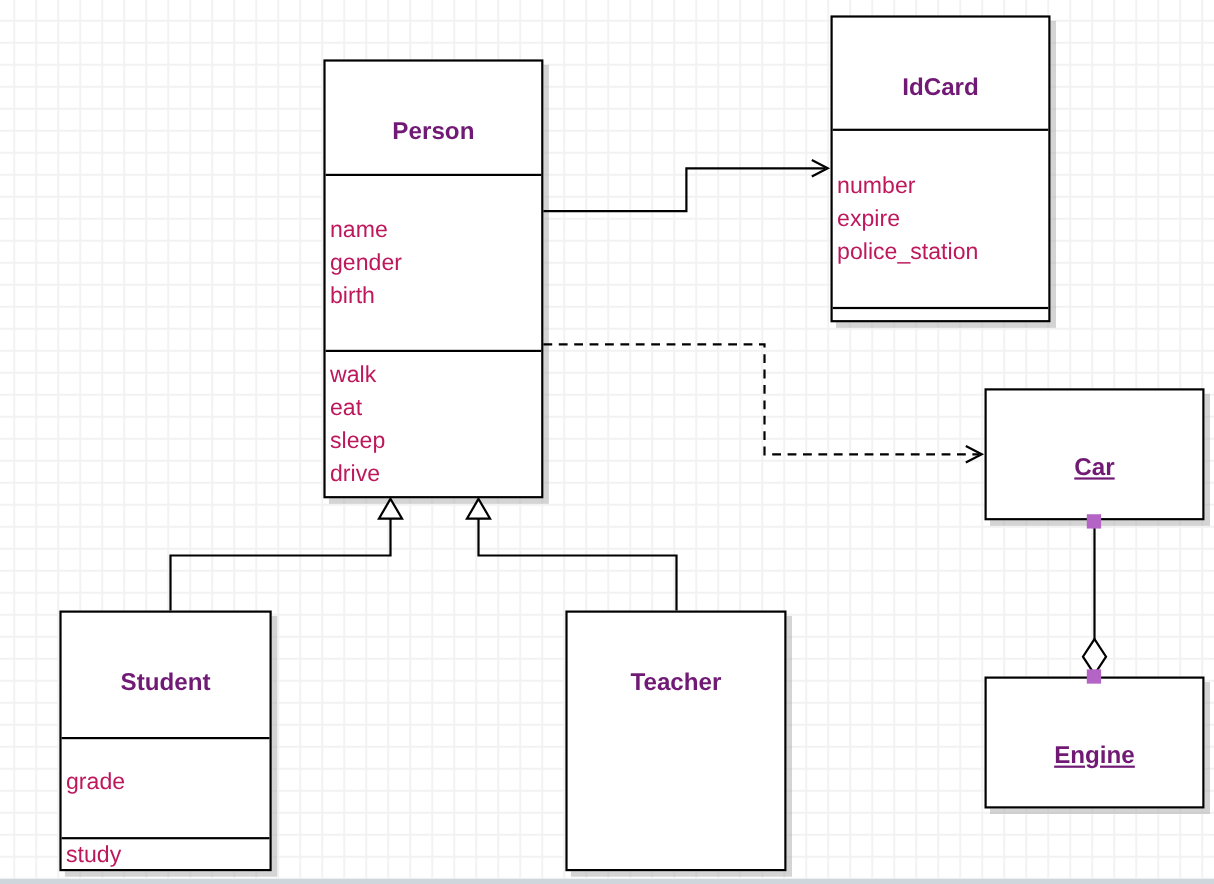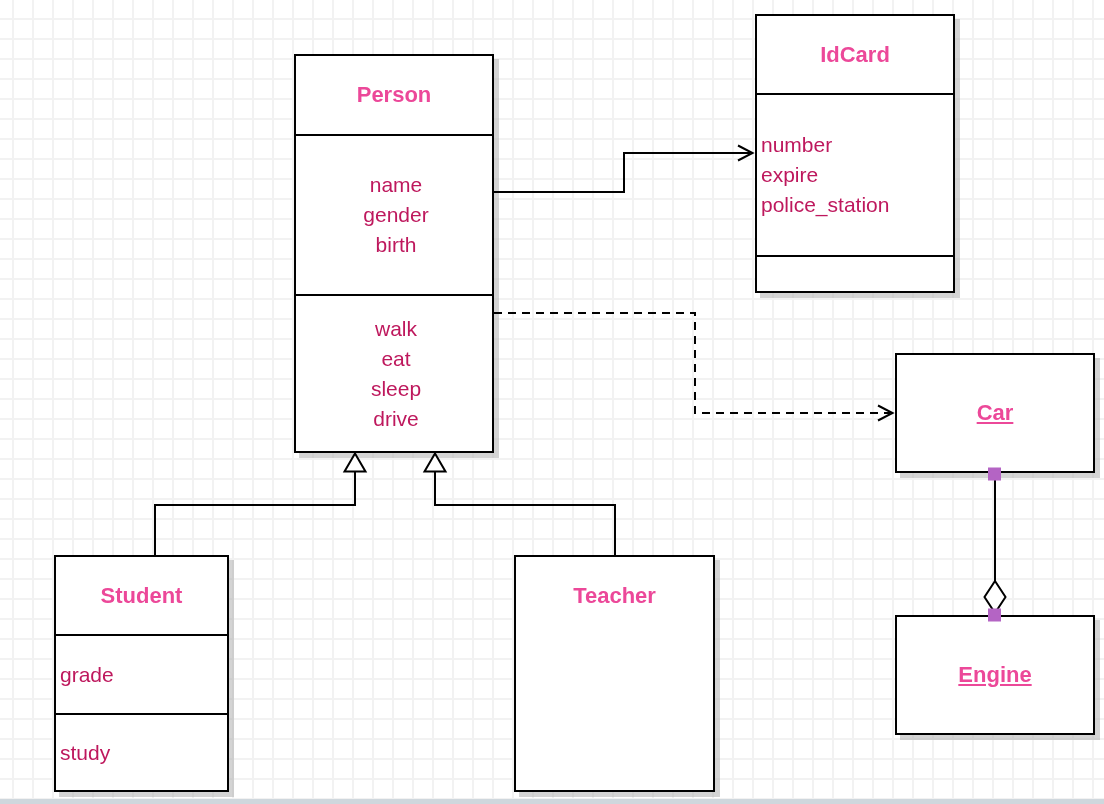--- a/index.html
+++ b/index.html
@@ -29,22 +29,23 @@
     box-shadow: 5px 5px 0 rgba(170,170,170,0.5);
     display: flex;
     flex-direction: column;
   }
   .uml-title {
     display: flex;
     align-items: center;
     justify-content: center;
     font-weight: bold;
     font-size: 22px;
-    color: #ec4899;
+    color: #701a75;
     flex: 0 0 auto;
+    margin-top: 24px;
   }
   .uml-section {
     border-top: 2px solid #000000;
     display: flex;
     flex-direction: column;
     justify-content: center;
     padding-left: 4px;
     flex: 0 0 auto;
     box-sizing: border-box;
   }
@@ -73,21 +74,21 @@
     position: absolute;
     left: 0;
     top: 799px;
     width: 1104px;
     height: 5px;
   }
 </style>
 </head>
 <body>
 
-<div class="uml-class" style="left:294px; top:54px; width:200px; height:399px;text-align:center;">
+<div class="uml-class" style="left:294px; top:54px; width:200px; height:399px;">
   <div class="uml-title" style="height:78px">Person</div>
   <div class="uml-section" style="height:160px">
     <div class="uml-line">name</div>
     <div class="uml-line">gender</div>
     <div class="uml-line">birth</div>
   </div>
   <div class="uml-section grow">
     <div class="uml-line">walk</div>
     <div class="uml-line">eat</div>
     <div class="uml-line">sleep</div>
@@ -106,21 +107,21 @@
 </div>
 
 <div class="uml-class" style="left:895px; top:353px; width:200px; height:120px;">
   <div class="uml-title uml-title-only" style="flex:1">Car</div>
 </div>
 
 <div class="uml-class" style="left:895px; top:615px; width:200px; height:120px;">
   <div class="uml-title uml-title-only" style="flex:1">Engine</div>
 </div>
 
-<div class="uml-class" style="left:54px; top:555px; width:175px; height:237px;">
+<div class="uml-class" style="left:54px; top:555px; width:193px; height:237px;gap:12px;">
   <div class="uml-title" style="height:77px">Student</div>
   <div class="uml-section" style="height:79px">
     <div class="uml-line">grade</div>
   </div>
   <div class="uml-section grow">
     <div class="uml-line">study</div>
   </div>
 </div>
 
 <div class="uml-class" style="left:514px; top:555px; width:201px; height:237px;">

